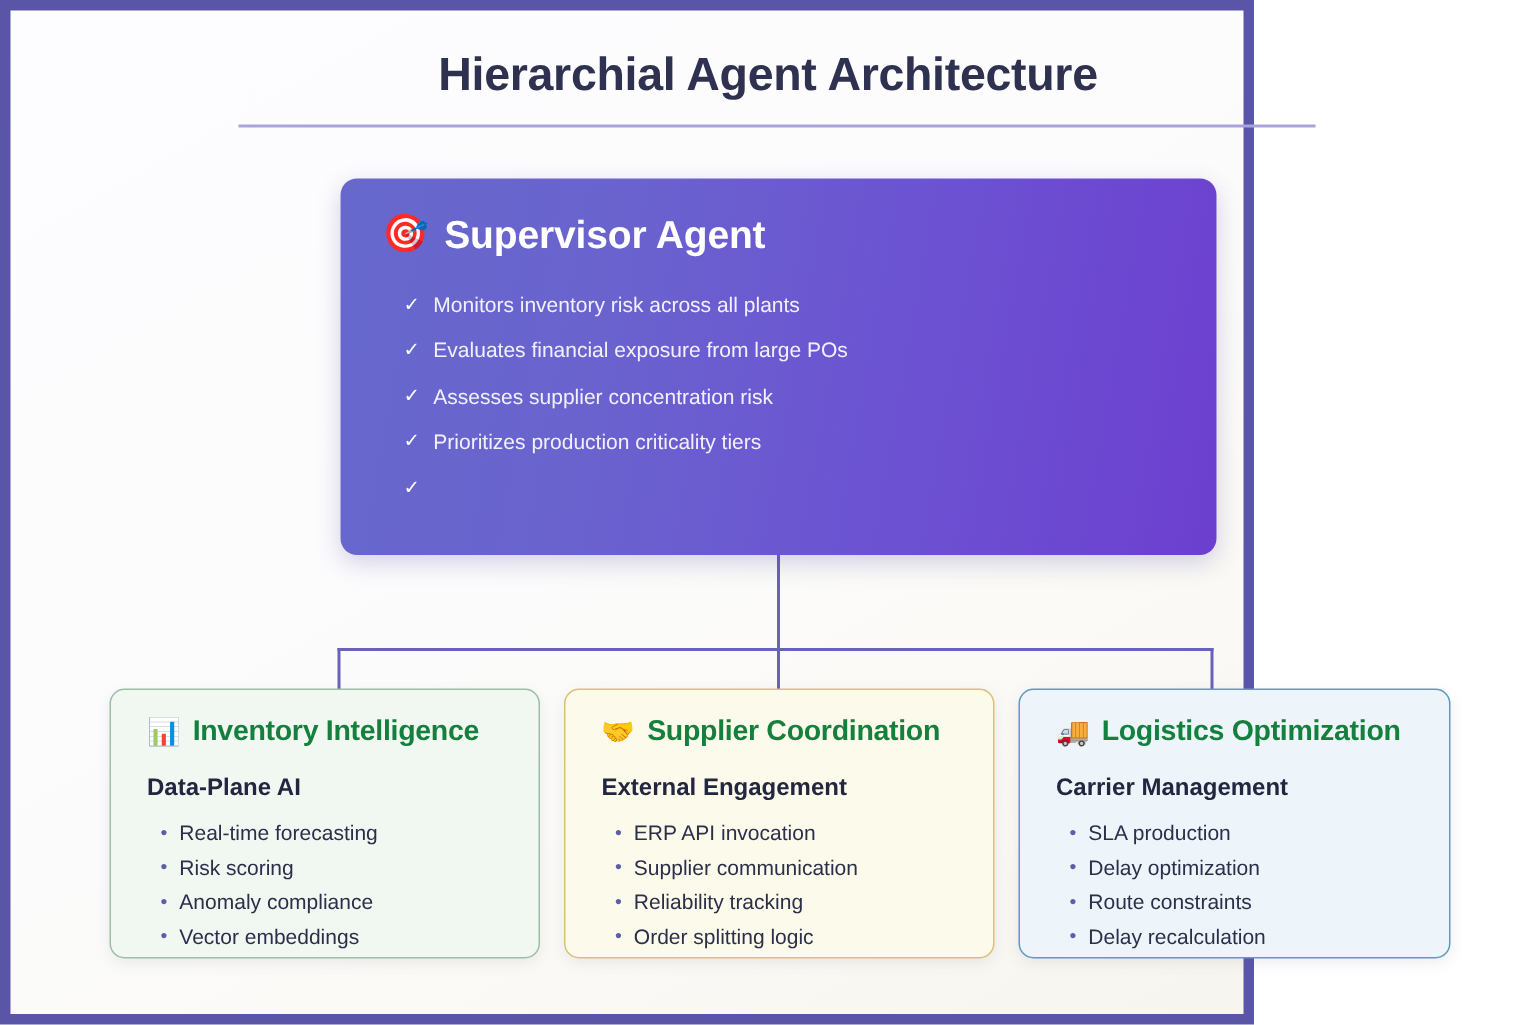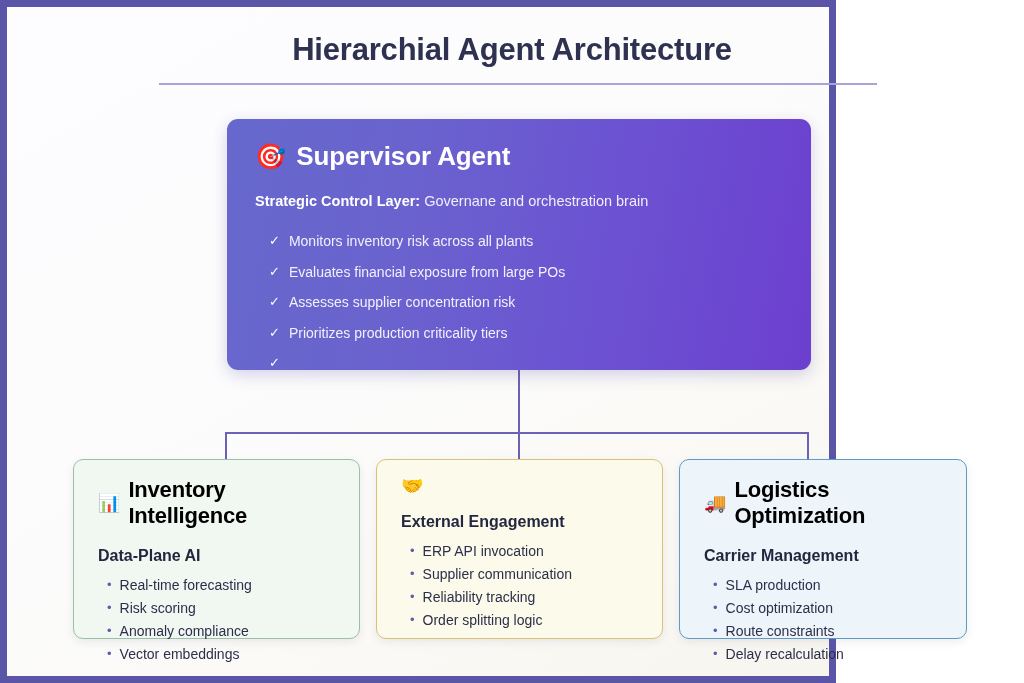--- a/index.html
+++ b/index.html
@@ -156,23 +156,23 @@
   .card-heading {
     display: flex;
     align-items: center;
     gap: 8px;
   }
   .card-heading .emoji-icon {
     font-size: 18px;
     line-height: 1;
   }
   .card-title {
-    font-size: 22px;
-    font-weight: bold;
-    color: #000000;
+    font-size: 19px;
+    font-weight: bold;
+    color: #15803d;
     letter-spacing: -0.2px;
   }
   .card-subtitle {
     margin-top: 18px;
     font-size: 16px;
     font-weight: bold;
     color: #23263F;
   }
   .card-list {
     margin: 9px 0 0 0;
@@ -209,23 +209,20 @@
     <div id="conn-bus" class="connector"></div>
     <div id="conn-drop-left" class="connector"></div>
     <div id="conn-drop-mid" class="connector"></div>
     <div id="conn-drop-right" class="connector"></div>
 
     <div id="supervisor-card">
       <div id="supervisor-heading">
         <span class="emoji-icon">🎯</span>
         <span id="supervisor-title">Supervisor Agent</span>
       </div>
-      <div id="supervisor-subtitle">
-        <span class="lead">Strategic Control Layer:</span><span> Governane and orchestration brain</span>
-      </div>
       <ul id="supervisor-list">
         <li>
           <span class="check">✓</span>
           <span>Monitors inventory risk across all plants</span>
         </li>
         <li>
           <span class="check">✓</span>
           <span>Evaluates financial exposure from large POs</span>
         </li>
         <li>
@@ -264,20 +261,21 @@
         <li>
           <span class="dot">•</span>
           <span>Vector embeddings</span>
         </li>
       </ul>
     </div>
 
     <div id="card-supplier" class="child-card">
       <div class="card-heading">
         <span class="emoji-icon">🤝</span>
+        <span class="card-title">Supplier Coordination</span>
       </div>
       <div class="card-subtitle">External Engagement</div>
       <ul class="card-list">
         <li>
           <span class="dot">•</span>
           <span>ERP API invocation</span>
         </li>
         <li>
           <span class="dot">•</span>
           <span>Supplier communication</span>
@@ -299,21 +297,21 @@
         <span class="card-title">Logistics Optimization</span>
       </div>
       <div class="card-subtitle">Carrier Management</div>
       <ul class="card-list">
         <li>
           <span class="dot">•</span>
           <span>SLA production</span>
         </li>
         <li>
           <span class="dot">•</span>
-          <span>Cost optimization</span>
+          <span>Delay optimization</span>
         </li>
         <li>
           <span class="dot">•</span>
           <span>Route constraints</span>
         </li>
         <li>
           <span class="dot">•</span>
           <span>Delay recalculation</span>
         </li>
       </ul>

